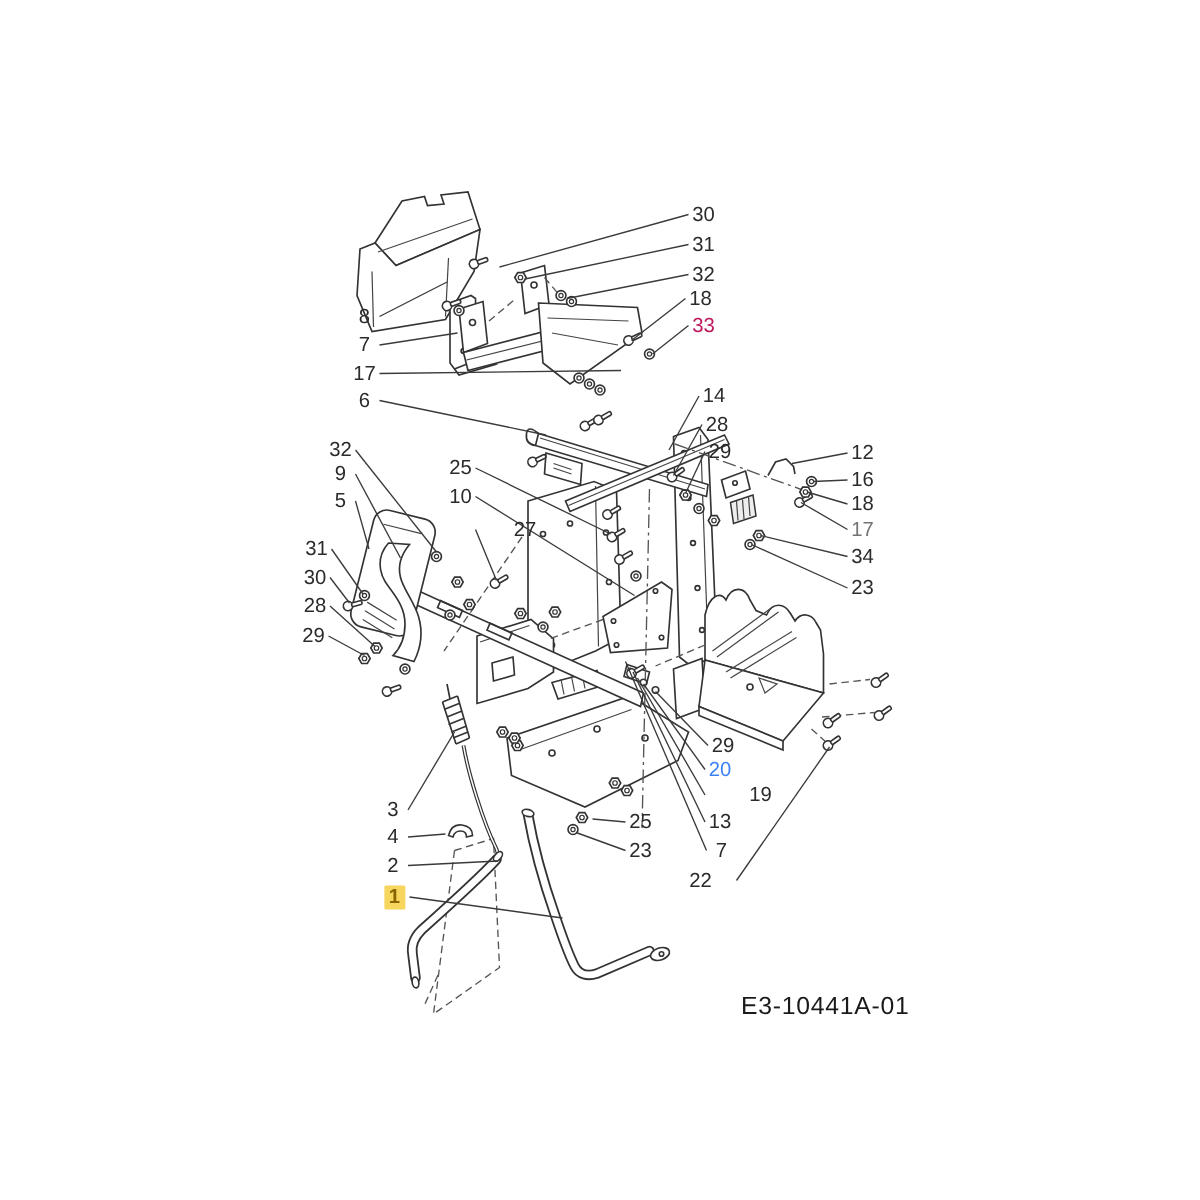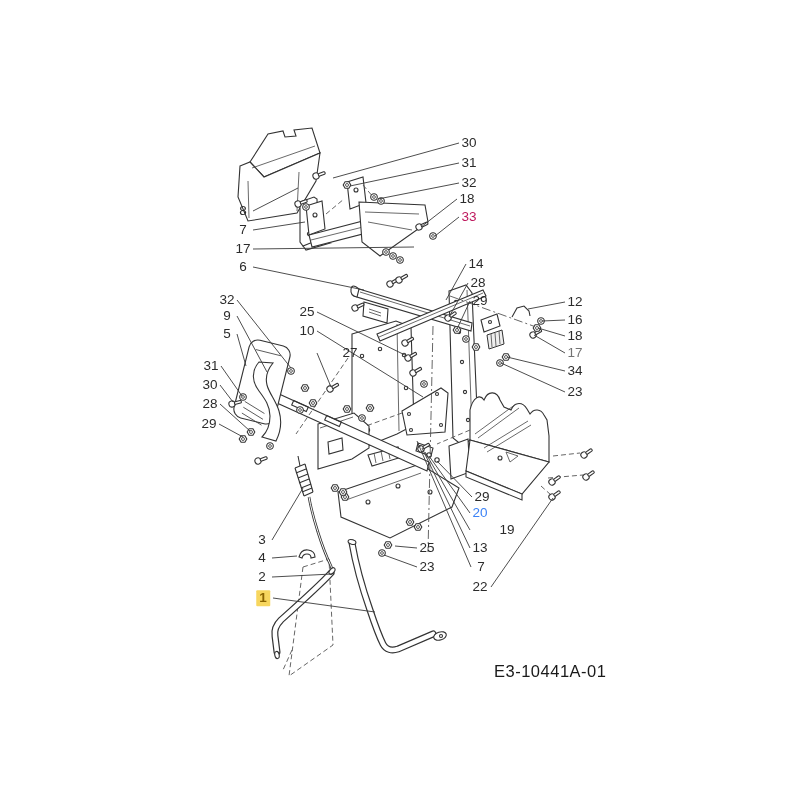--- a/index.html
+++ b/index.html
@@ -365,21 +365,21 @@
       <div class="callout" style="left: 575px; top: 320px; color: rgb(43, 43, 43);">16</div>
       <div class="callout" style="left: 575px; top: 336px; color: rgb(43, 43, 43); text-align: right;">18</div>
       <div class="callout" style="left: 575px; top: 353px; color: #737373;">17</div>
       <div class="callout" style="left: 575px; top: 371px; color: rgb(43, 43, 43);">34</div>
       <div class="callout" style="left: 575px; top: 392px; color: rgb(43, 43, 43);">23</div>
       <div class="callout" style="left: 482px; top: 497px; color: rgb(43, 43, 43);">29</div>
       <div class="callout" style="left: 480px; top: 513px; color: #3b82f6;">20</div>
       <div class="callout" style="left: 480px; top: 530px; color: rgb(43, 43, 43); margin-left: 27px;">19</div>
       <div class="callout" style="left: 480px; top: 548px; color: rgb(43, 43, 43);">13</div>
       <div class="callout" style="left: 481px; top: 567px; color: rgb(43, 43, 43);">7</div>
-      <div class="callout" style="left: 480px; top: 587px; color: rgb(43, 43, 43);">22</div>
+      <div class="callout" style="left: 467px; top: 587px; color: rgb(43, 43, 43);">22</div>
       <div class="callout" style="left: 427px; top: 548px; color: rgb(43, 43, 43);">25</div>
       <div class="callout" style="left: 427px; top: 567px; color: rgb(43, 43, 43);">23</div>
       <div class="callout" style="left: 262px; top: 540px; color: rgb(43, 43, 43);">3</div>
       <div class="callout" style="left: 262px; top: 558px; color: rgb(43, 43, 43);">4</div>
       <div class="callout" style="left: 262px; top: 577px; color: rgb(43, 43, 43);">2</div>
       <div class="callout hl" style="left: 263px; top: 598px; color: rgb(138, 100, 0); background: rgb(247, 214, 94);">1</div>
     </div>
 
 <div class="figcode">E3-10441A-01</div>
 

